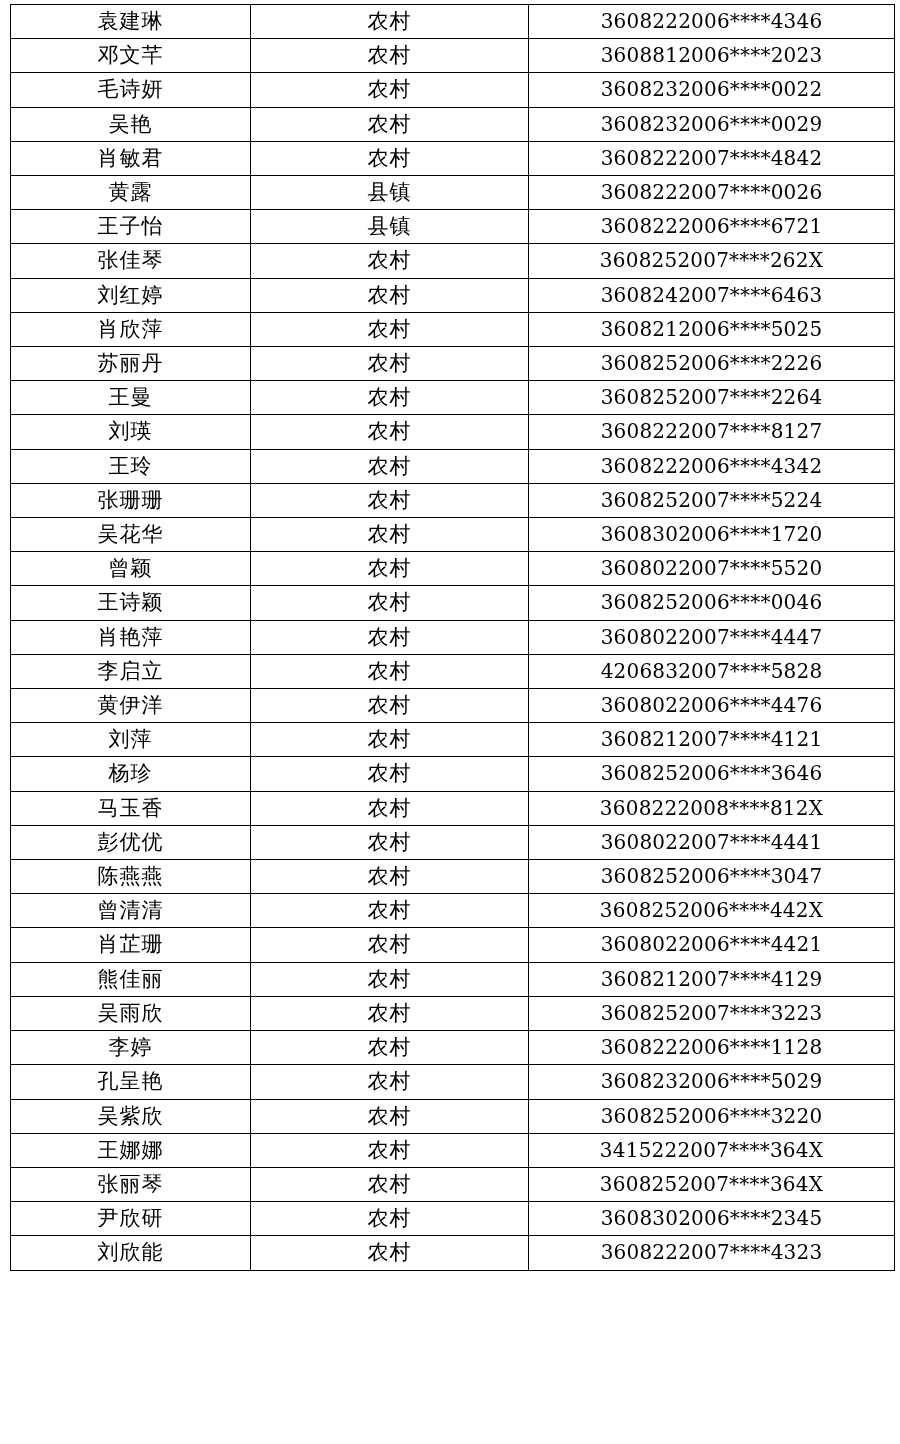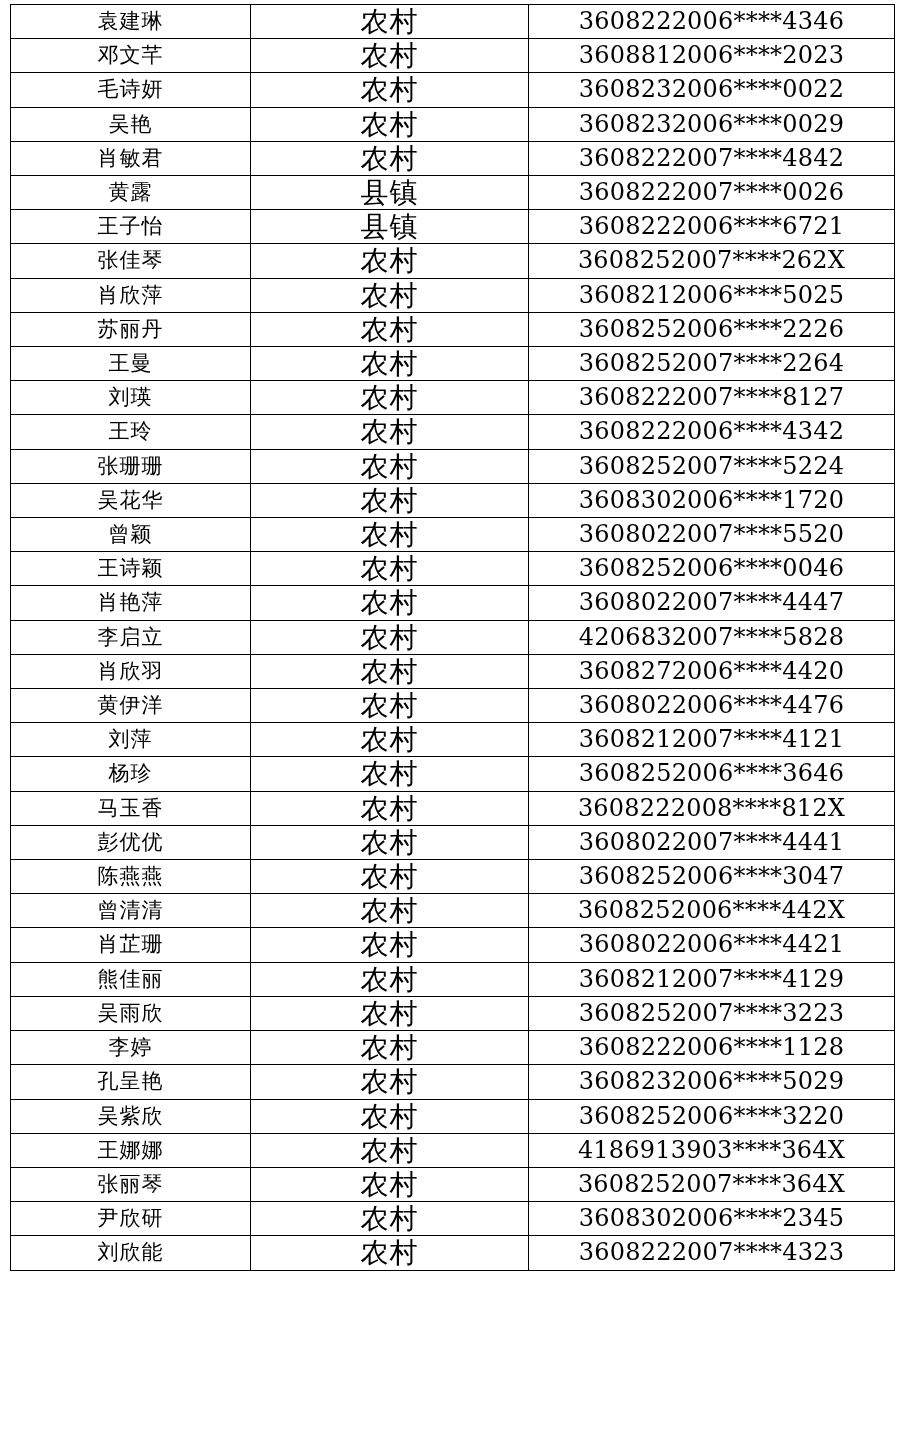--- a/index.html
+++ b/index.html
@@ -40,27 +40,27 @@
   col.c-id   { width: 366px; }
 
   td.name {
     font-family: "DejaVu Sans", sans-serif;
     font-size: 21px;
     letter-spacing: 1px;
     font-weight: 500;
   }
   td.type {
     font-family: "DejaVu Sans", sans-serif;
-    font-size: 28px;
+    font-size: 21px;
     letter-spacing: 1px;
     font-weight: 500;
   }
   td.idnum {
     font-family: "DejaVu Serif", serif;
-    font-size: 24px;
+    font-size: 20px;
     letter-spacing: 0.2px;
   }
 </style>
 </head>
 <body>
 
 <div class="sheet">
   <table class="roster">
     <colgroup>
       <col class="c-name">
@@ -102,20 +102,25 @@
           <td class="name">王子怡</td>
           <td class="type">县镇</td>
           <td class="idnum">3608222006****6721</td>
         </tr>
         <tr>
           <td class="name">张佳琴</td>
           <td class="type">农村</td>
           <td class="idnum">3608252007****262X</td>
         </tr>
         <tr>
+          <td class="name">刘红婷</td>
+          <td class="type">农村</td>
+          <td class="idnum">3608242007****6463</td>
+        </tr>
+        <tr>
           <td class="name">肖欣萍</td>
           <td class="type">农村</td>
           <td class="idnum">3608212006****5025</td>
         </tr>
         <tr>
           <td class="name">苏丽丹</td>
           <td class="type">农村</td>
           <td class="idnum">3608252006****2226</td>
         </tr>
         <tr>
@@ -157,25 +162,20 @@
           <td class="name">肖艳萍</td>
           <td class="type">农村</td>
           <td class="idnum">3608022007****4447</td>
         </tr>
         <tr>
           <td class="name">李启立</td>
           <td class="type">农村</td>
           <td class="idnum">4206832007****5828</td>
         </tr>
         <tr>
-          <td class="name">肖欣羽</td>
-          <td class="type">农村</td>
-          <td class="idnum">3608272006****4420</td>
-        </tr>
-        <tr>
           <td class="name">黄伊洋</td>
           <td class="type">农村</td>
           <td class="idnum">3608022006****4476</td>
         </tr>
         <tr>
           <td class="name">刘萍</td>
           <td class="type">农村</td>
           <td class="idnum">3608212007****4121</td>
         </tr>
         <tr>
@@ -229,21 +229,21 @@
           <td class="idnum">3608232006****5029</td>
         </tr>
         <tr>
           <td class="name">吴紫欣</td>
           <td class="type">农村</td>
           <td class="idnum">3608252006****3220</td>
         </tr>
         <tr>
           <td class="name">王娜娜</td>
           <td class="type">农村</td>
-          <td class="idnum">4186913903****364X</td>
+          <td class="idnum">3415222007****364X</td>
         </tr>
         <tr>
           <td class="name">张丽琴</td>
           <td class="type">农村</td>
           <td class="idnum">3608252007****364X</td>
         </tr>
         <tr>
           <td class="name">尹欣研</td>
           <td class="type">农村</td>
           <td class="idnum">3608302006****2345</td>

